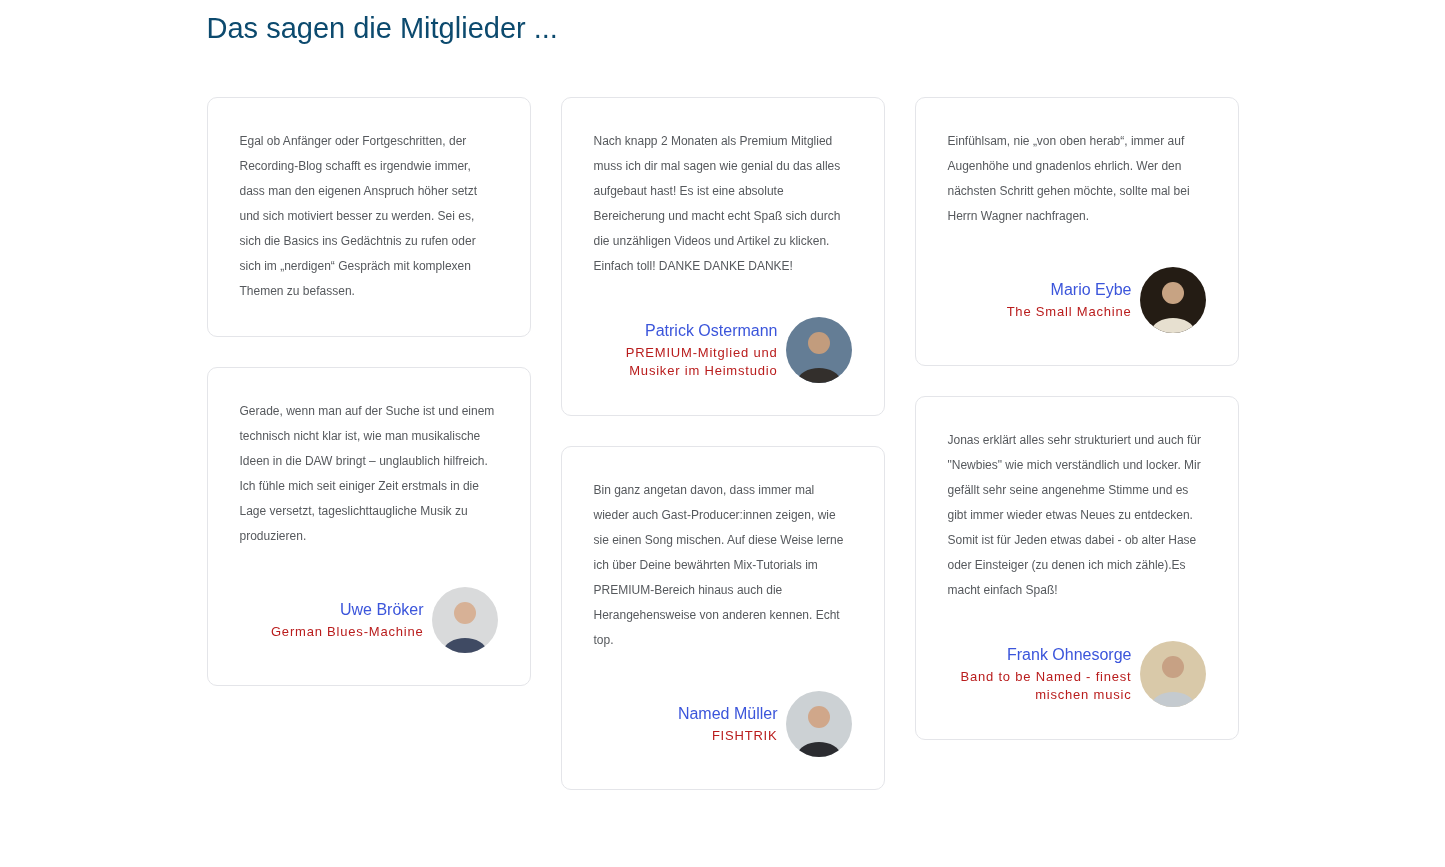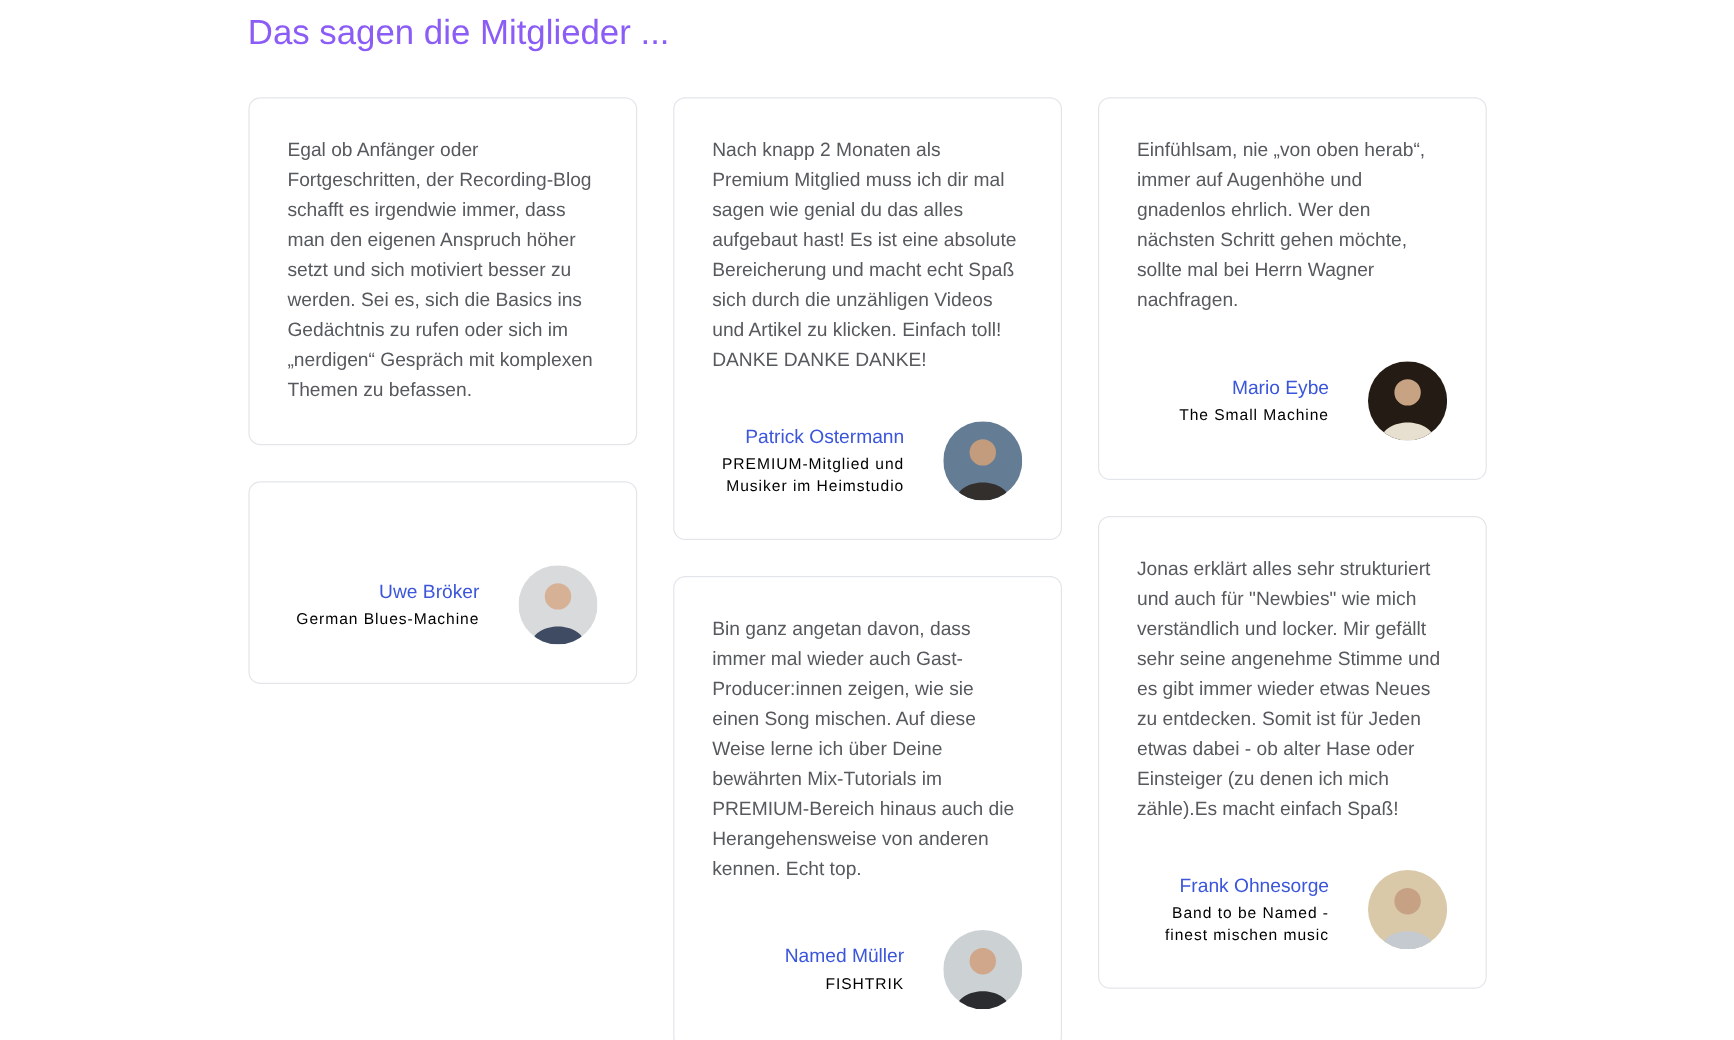--- a/index.html
+++ b/index.html
@@ -14,22 +14,22 @@
     overflow: hidden;
   }
   .container {
     width: 1032px;
     margin: 0 auto;
     padding-top: 8px;
   }
   h1.section-title {
     font-size: 29px;
     font-weight: 400;
-    color: #8b5cf6;
-    margin: 4px 0 36px 0;
+    color: #0c4a6e;
+    margin: 4px 0 52px 0;
   }
   .grid {
     display: flex;
     gap: 30px;
     align-items: flex-start;
   }
   .col {
     display: flex;
     flex-direction: column;
     gap: 30px;
@@ -37,44 +37,44 @@
     flex: 0 0 324px;
   }
   .card {
     background: #ffffff;
     border: 1px solid #e4e5e9;
     border-radius: 10px;
     padding: 31px 32px 32px 32px;
     width: 100%;
   }
   .quote {
-    font-size: 16px;
+    font-size: 12px;
     line-height: 25px;
     color: #56595d;
   }
   .author {
     display: flex;
     justify-content: flex-end;
     align-items: center;
-    gap: 32px;
+    gap: 8px;
     margin-top: 38px;
   }
   .author-text {
     text-align: right;
     max-width: 178px;
   }
   a.name {
     color: #3b55db;
     font-size: 16px;
     line-height: 20px;
     text-decoration: none;
     display: inline-block;
   }
   .subtitle {
-    color: #000000;
+    color: #b91c1c;
     font-size: 13px;
     line-height: 18px;
     letter-spacing: 0.8px;
     margin-top: 3px;
   }
   .avatar {
     width: 66px;
     height: 66px;
     border-radius: 50%;
     overflow: hidden;
@@ -90,20 +90,21 @@
 
   <div class="grid">
 
     <div class="col">
 
       <article class="card">
         <p class="quote">Egal ob Anfänger oder Fortgeschritten, der Recording-Blog schafft es irgendwie immer, dass man den eigenen Anspruch höher setzt und sich motiviert besser zu werden. Sei es, sich die Basics ins Gedächtnis zu rufen oder sich im „nerdigen“ Gespräch mit komplexen Themen zu befassen.</p>
       </article>
 
       <article class="card">
+        <p class="quote">Gerade, wenn man auf der Suche ist und einem technisch nicht klar ist, wie man musikalische Ideen in die DAW bringt – unglaublich hilfreich. Ich fühle mich seit einiger Zeit erstmals in die Lage versetzt, tageslichttaugliche Musik zu produzieren.</p>
         <div class="author">
           <div class="author-text">
             <a class="name" href="#">Uwe Bröker</a>
             <div class="subtitle">German Blues-Machine</div>
           </div>
           <div class="avatar">
             <svg width="66" height="66" viewBox="0 0 66 66">
               <rect width="66" height="66" fill="#d9dadb"></rect>
               <circle cx="33" cy="26" r="11" fill="#d7b196"></circle>
               <path d="M10 66 C14 46 52 46 56 66 Z" fill="#3f4a63"></path>

